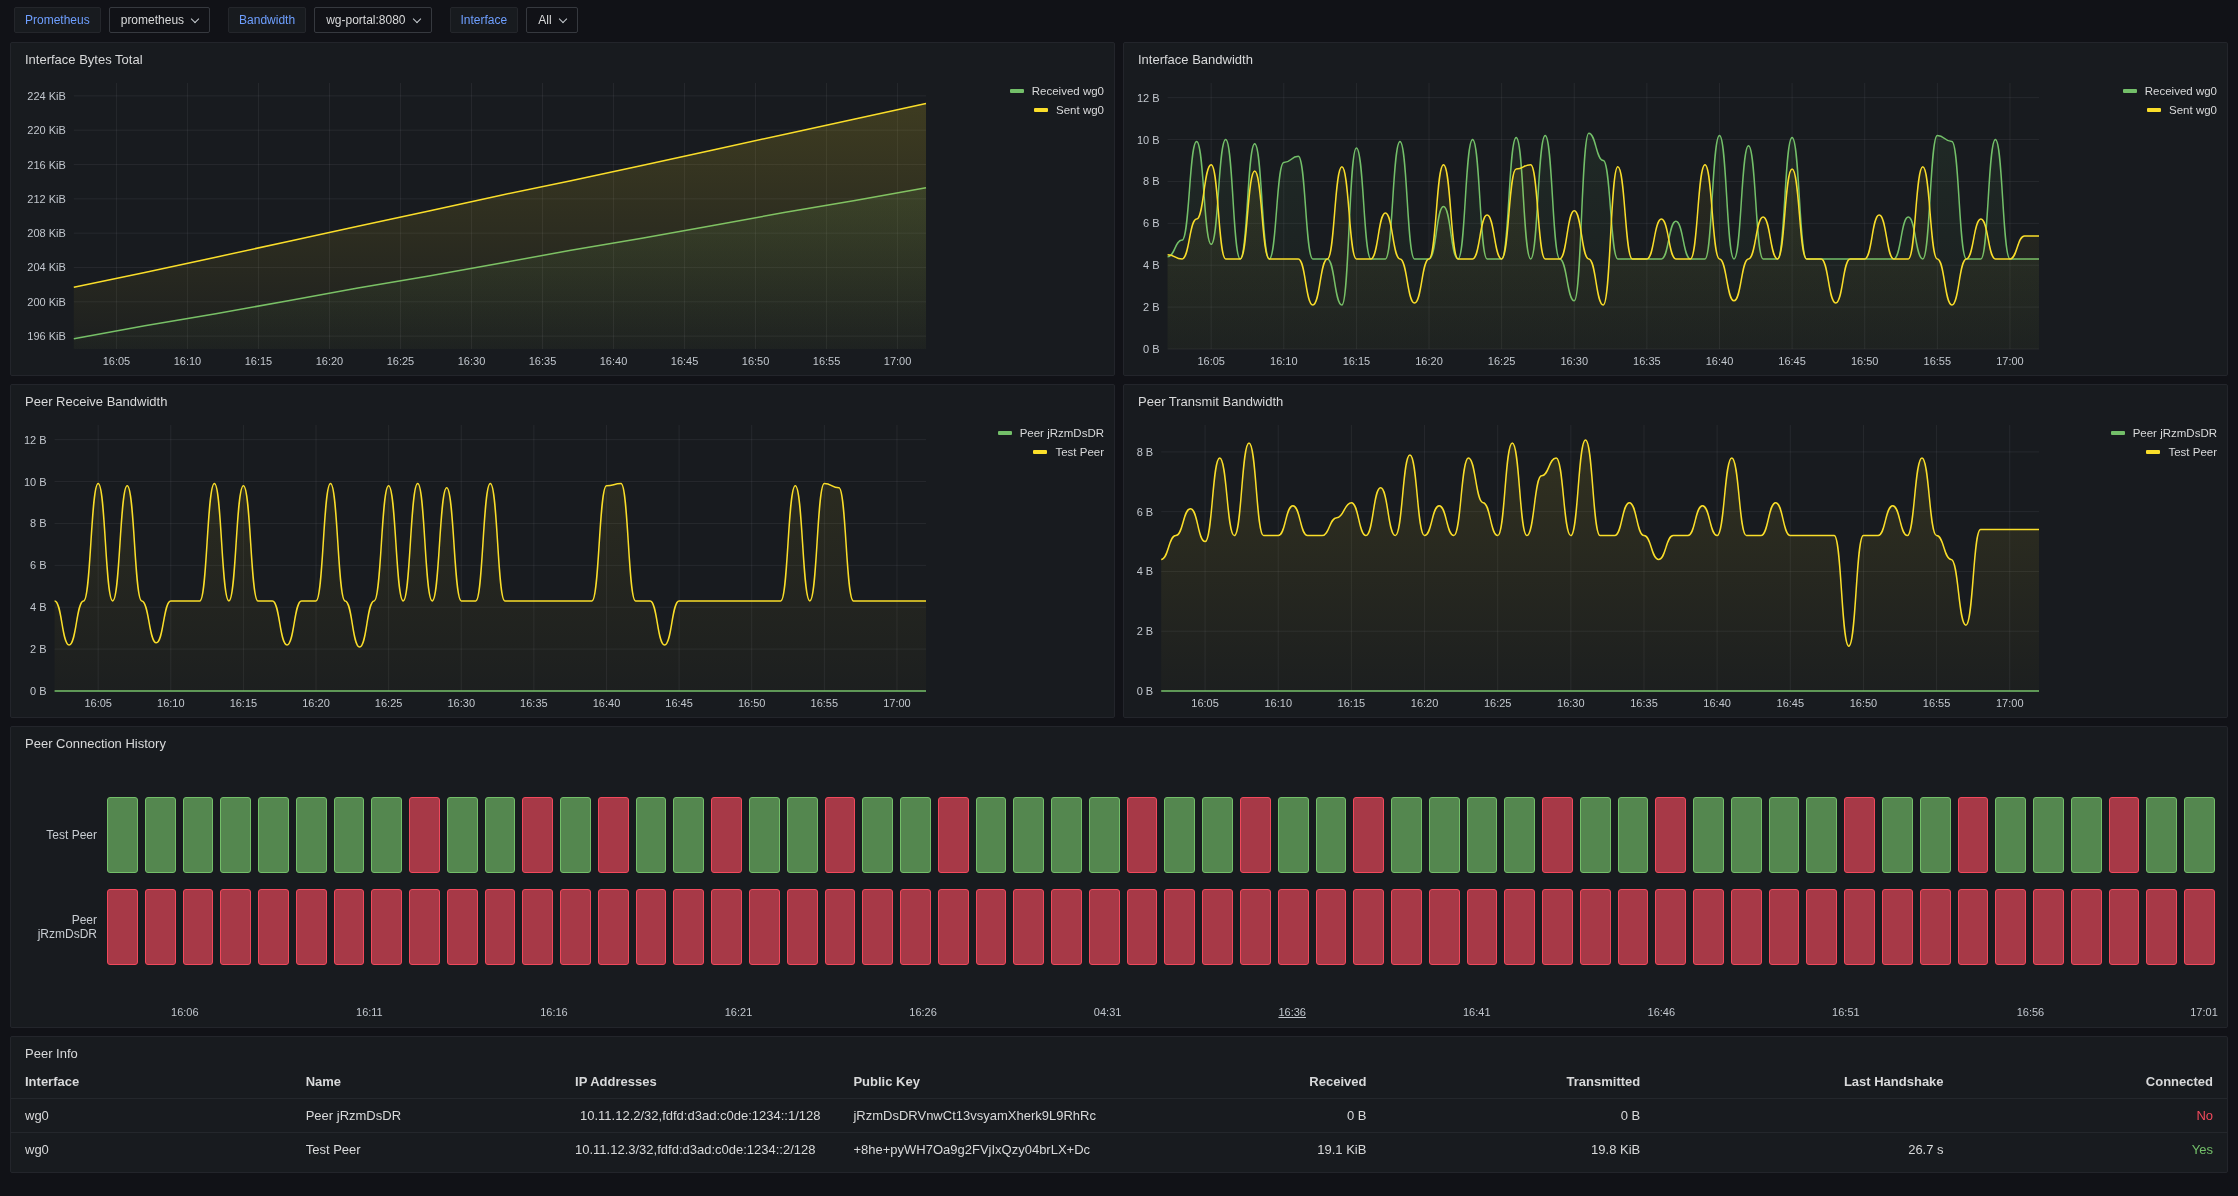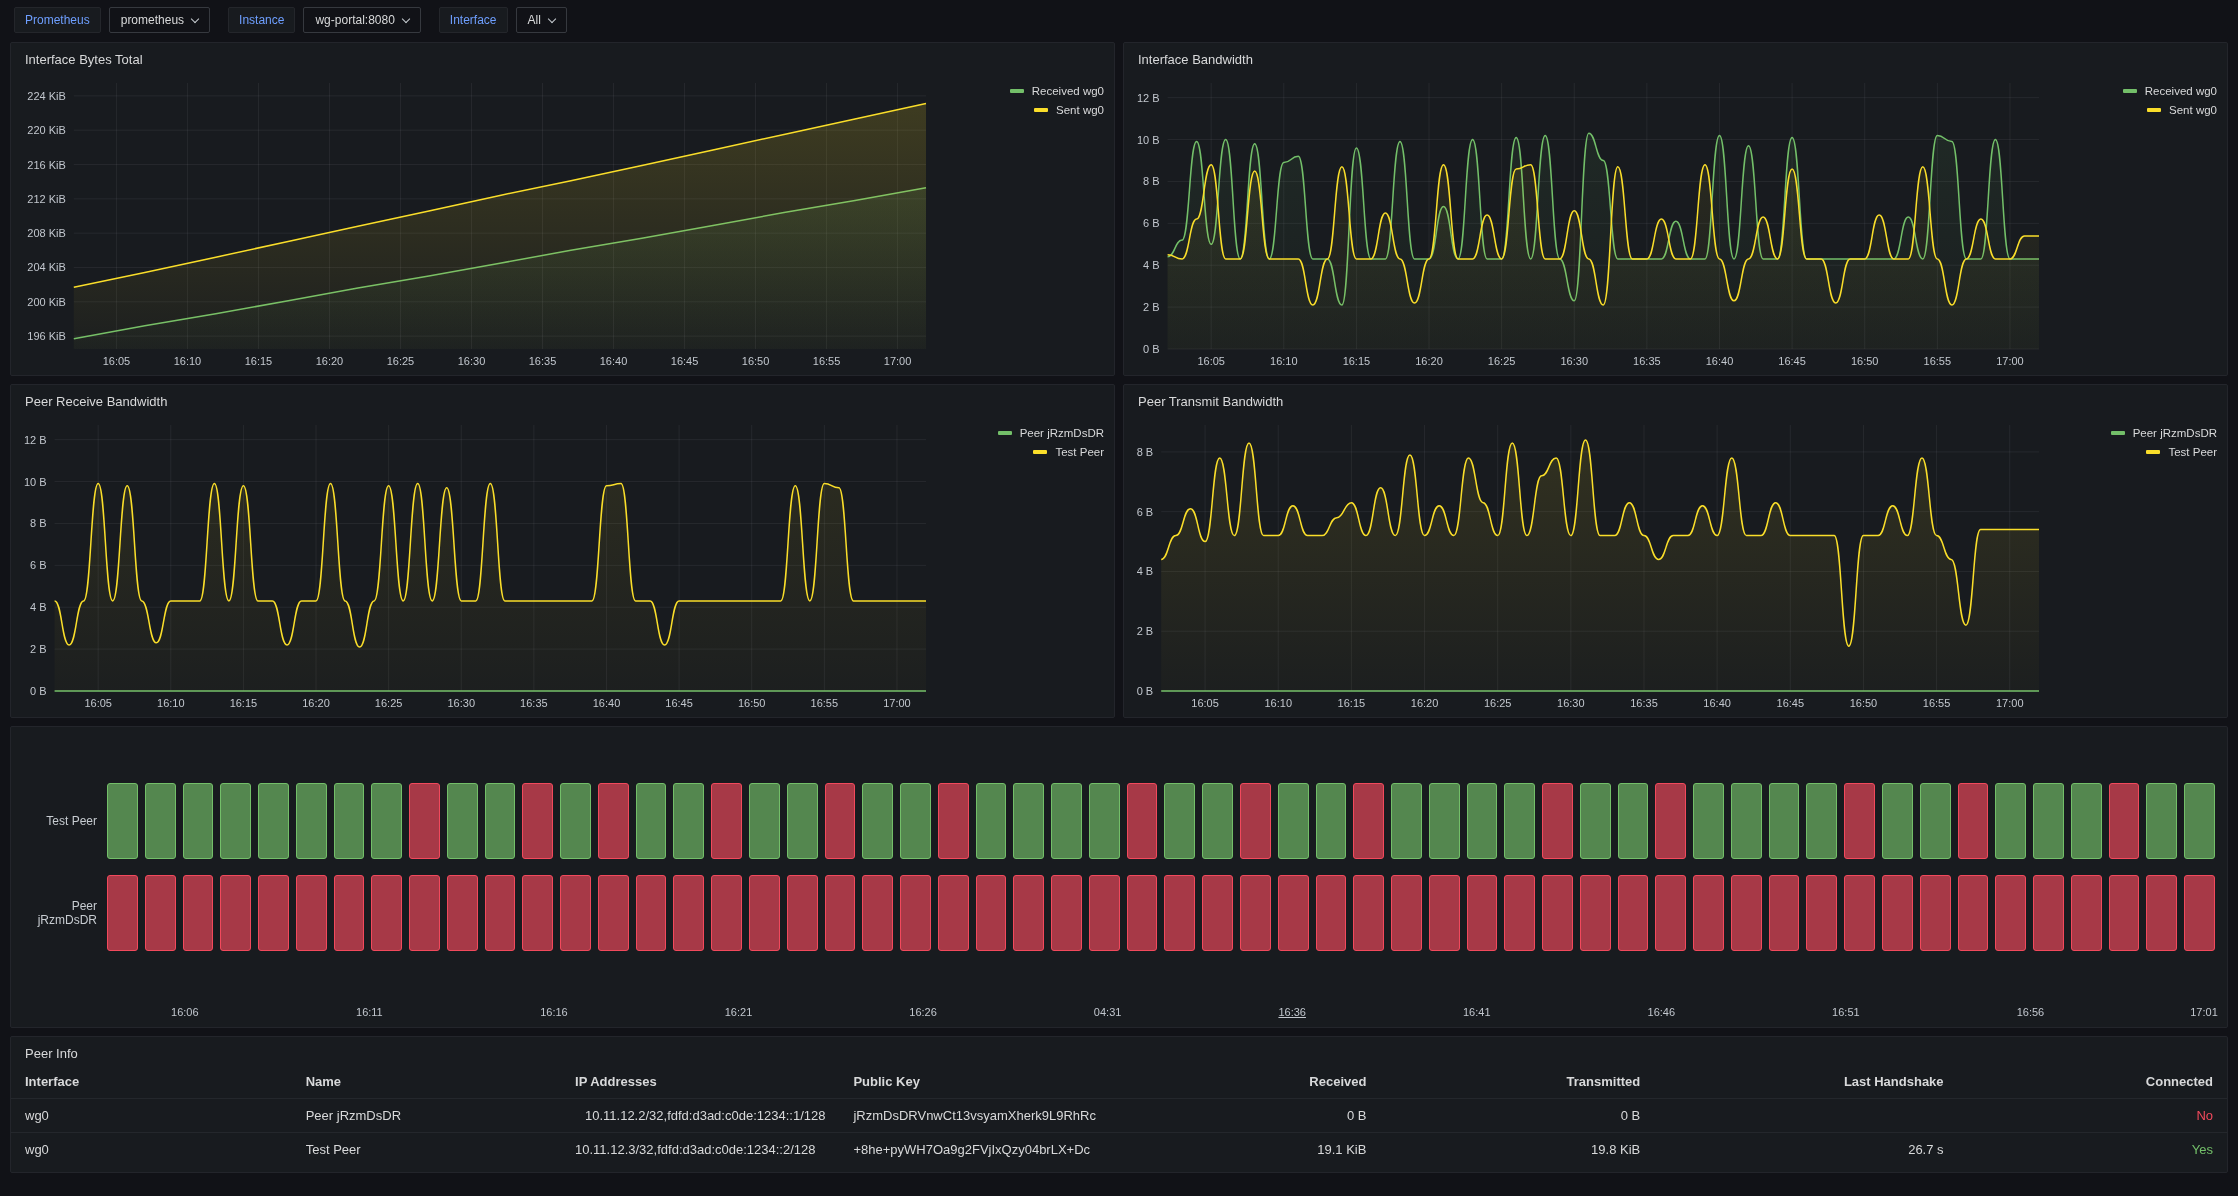--- a/index.html
+++ b/index.html
@@ -70,21 +70,21 @@
 
 <div class="topbar">
   <div class="var-group">
     <span class="var-label">Prometheus</span>
     <button class="var-value">
       <span>prometheus</span>
       <span class="chev"></span>
     </button>
   </div>
   <div class="var-group">
-    <span class="var-label">Instance</span>
+    <span class="var-label">Bandwidth</span>
     <button class="var-value">
       <span>wg-portal:8080</span>
       <span class="chev"></span>
     </button>
   </div>
   <div class="var-group">
     <span class="var-label">Interface</span>
     <button class="var-value">
       <span>All</span>
       <span class="chev"></span>
@@ -376,20 +376,21 @@
             <div class="legend-item">
               <span class="legend-marker" style="background: rgb(250, 222, 42);"></span>
               <span>Test Peer</span>
             </div>
           </div>
       </div>
     </section>
   </div>
 
   <section class="panel tl-panel">
+    <h2 class="panel-title">Peer Connection History</h2>
     <div class="tl-body">
         <div class="tl-row">
           <div class="tl-label">Test Peer</div>
           <div class="tl-bars">
             <div class="tl-bar" style="background: rgba(115, 191, 105, 0.66); border-color: rgb(115, 191, 105);"></div>
             <div class="tl-bar" style="background: rgba(115, 191, 105, 0.66); border-color: rgb(115, 191, 105);"></div>
             <div class="tl-bar" style="background: rgba(115, 191, 105, 0.66); border-color: rgb(115, 191, 105);"></div>
             <div class="tl-bar" style="background: rgba(115, 191, 105, 0.66); border-color: rgb(115, 191, 105);"></div>
             <div class="tl-bar" style="background: rgba(115, 191, 105, 0.66); border-color: rgb(115, 191, 105);"></div>
             <div class="tl-bar" style="background: rgba(115, 191, 105, 0.66); border-color: rgb(115, 191, 105);"></div>
@@ -535,21 +536,21 @@
             <th style="text-align: right;">Received</th>
             <th style="text-align: right;">Transmitted</th>
             <th style="text-align: right;">Last Handshake</th>
             <th style="text-align: right;">Connected</th>
           </tr>
         </thead>
       <tbody>
           <tr>
             <td style="text-align: left;">wg0</td>
             <td style="text-align: left;">Peer jRzmDsDR</td>
-            <td style="text-align: right;">10.11.12.2/32,fdfd:d3ad:c0de:1234::1/128</td>
+            <td style="text-align: center;">10.11.12.2/32,fdfd:d3ad:c0de:1234::1/128</td>
             <td style="text-align: left;">jRzmDsDRVnwCt13vsyamXherk9L9RhRc</td>
             <td style="text-align: right;">0 B</td>
             <td style="text-align: right;">0 B</td>
             <td style="text-align: right;"></td>
             <td style="text-align: right; color: rgb(242, 73, 92);">No</td>
           </tr>
           <tr>
             <td style="text-align: left;">wg0</td>
             <td style="text-align: left;">Test Peer</td>
             <td style="text-align: left;">10.11.12.3/32,fdfd:d3ad:c0de:1234::2/128</td>

